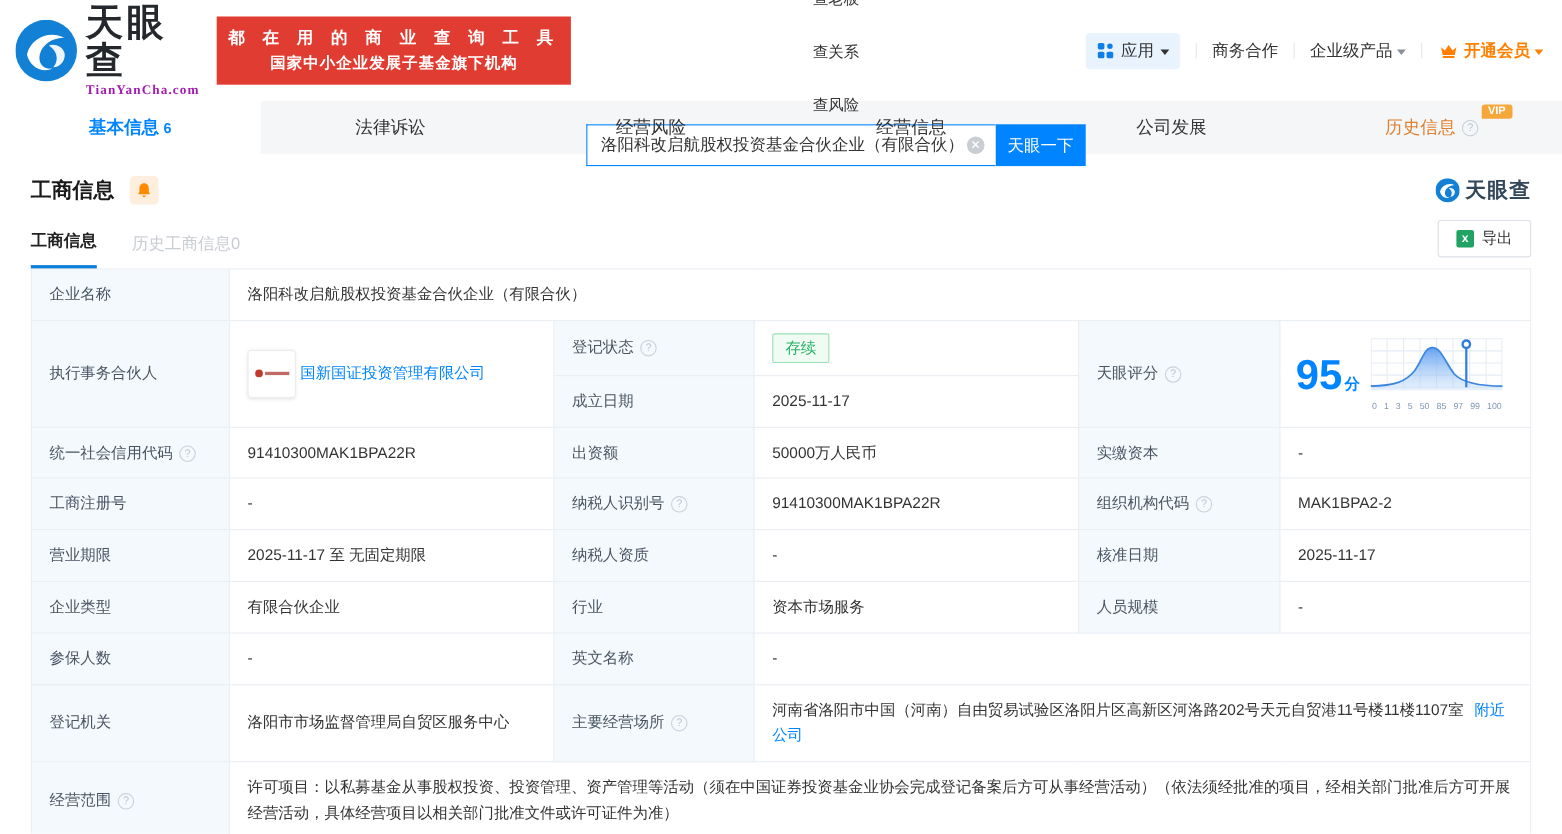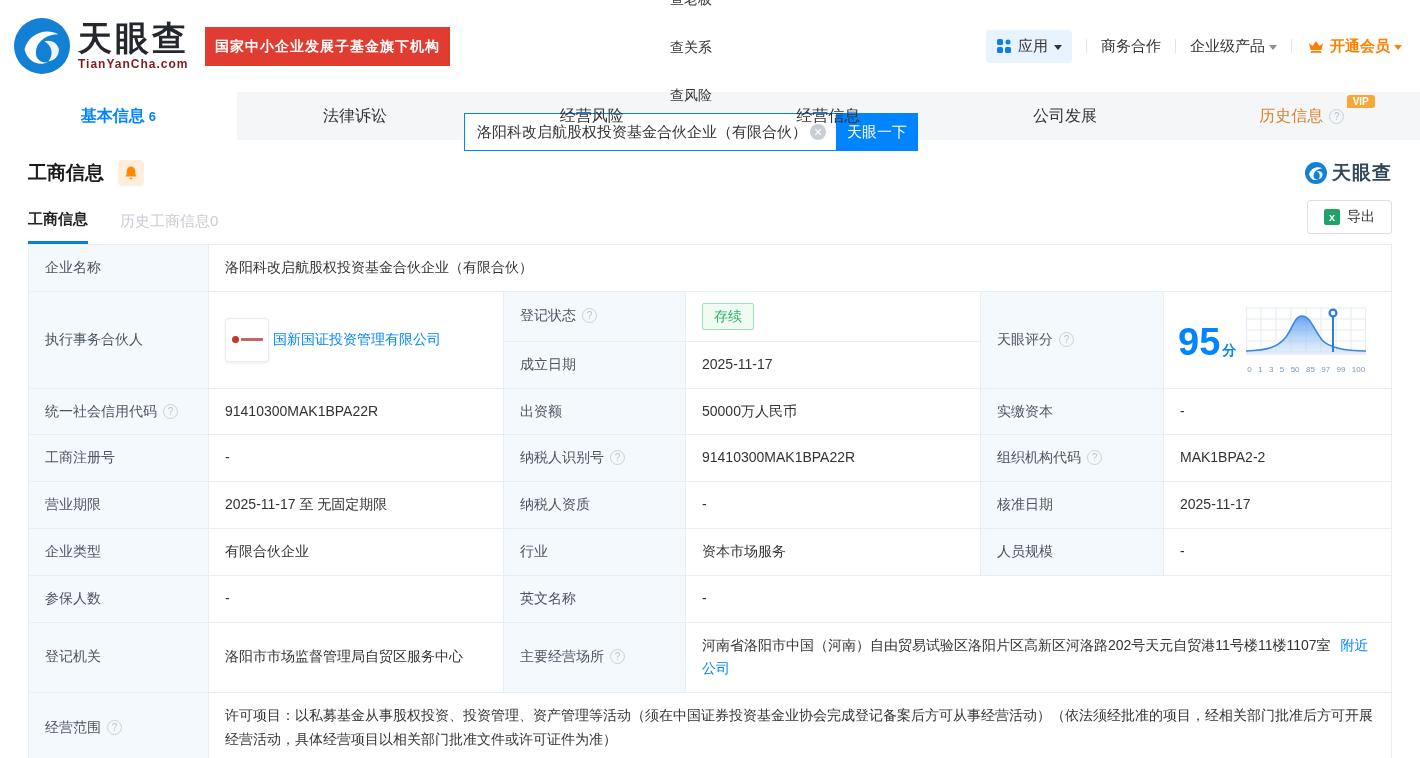--- a/index.html
+++ b/index.html
@@ -7,21 +7,21 @@
   body {
     font-family: "Liberation Sans", "DejaVu Sans", sans-serif;
     background:#fff; color:#333; overflow:hidden; position:relative;
   }
   
   .header { height:92px; display:flex; align-items:center; padding:0 18px 0 14px; background:#fff; }
   .logo-block { display:flex; align-items:center; cursor:pointer; }
   .logo-swirl { width:56px; height:56px; flex:0 0 auto; }
   .logo-text { margin-left:8px; }
   .logo-cn { font-size:34px; font-weight:bold; color:#24272b; letter-spacing:3px; line-height:1; }
-  .logo-en { font-size:12px; font-weight:bold; color:#7f1d1d; letter-spacing:1px; margin-top:2px; }
+  .logo-en { font-size:12px; font-weight:bold; color:#a21caf; letter-spacing:1px; margin-top:2px;font-family:Liberation Serif, serif; }
   .promo { margin-left:16px; background:#e13c32; color:#fff; padding:9px 10px; text-align:center; line-height:1.5; }
   .promo .l1 { font-size:15px; font-weight:bold; letter-spacing:6px; white-space:nowrap; }
   .promo .l2 { font-size:14px; font-weight:bold; letter-spacing:1px; white-space:nowrap; }
   .search-block { margin-left:14px; }
   .search-tabs { display:flex; align-items:center; gap:26px; margin-bottom:6px;flex-direction:column; }
   .search-tab { font-size:14px; color:#333; padding:2px 0; cursor:pointer; }
   .search-tab.active { background:#0084ff; color:#fff; padding:2px 12px; }
   .search-row { display:flex; }
   .search-input-wrap { position:relative; }
   .search-input { width:372px; height:38px; border:1px solid #0084ff; border-right:none; padding:0 34px 0 12px; font-size:15px; color:#333; outline:none; font-family:inherit; }
@@ -88,20 +88,21 @@
       <path d="M9 27 C12 14 27 8 38 14 C29 14 21 19 19 27 C17.5 34 22 39 29 38 C20 42 11 36 9 27 Z" fill="#fff"></path>
       <path d="M26 20 C32 18 38 22 38.5 27 C38.5 33 34 37 29.5 37 C34 32 33 24 26 20 Z" fill="#fff" opacity=".92"></path>
     </svg>
     <div class="logo-text">
       <div class="logo-cn">天眼查</div>
       <div class="logo-en">TianYanCha.com</div>
     </div>
   </div>
 
   <div class="promo">
+    <div class="l1">都 在 用 的 商 业 查 询 工 具</div>
     <div class="l2">国家中小企业发展子基金旗下机构</div>
   </div>
 
   <div class="search-block">
     <div class="search-tabs">
       <span class="search-tab active">查公司</span>
       <span class="search-tab">查老板</span>
       <span class="search-tab">查关系</span>
       <span class="search-tab">查风险</span>
     </div>

